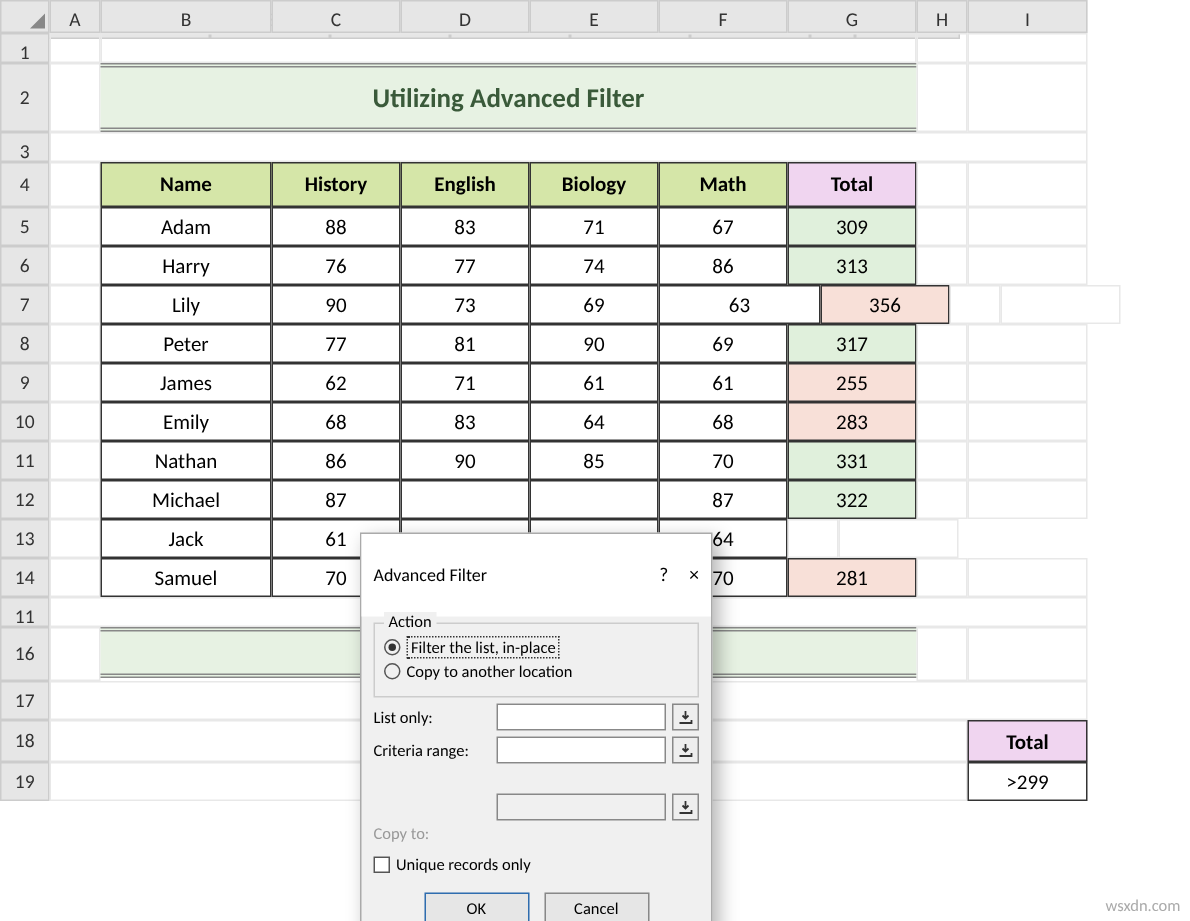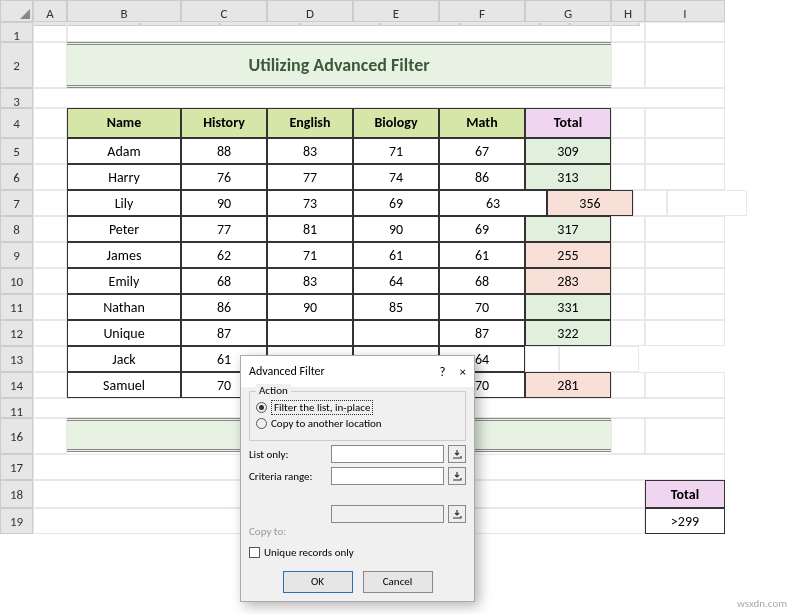--- a/index.html
+++ b/index.html
@@ -105,24 +105,25 @@
       position: absolute;
       left: 240px;
       top: 355px;
       width: 235px;
       background: #f0f0f0;
       border: 1px solid #aaa;
       box-shadow: 4px 4px 12px rgba(0,0,0,0.3);
       font-size: 11px;
     }
     .dlg-title {
-      padding: 8px 8px;
+      padding: 20px 8px;
       font-size: 12px;
       display: flex;
       justify-content: space-between;
+      align-items: center;
       background: #fff;
     }
     .dlg-title .rbox { display: flex; gap: 14px; }
     .dlg-close, .dlg-help { cursor: pointer; font-size: 13px; }
     .fieldset {
       margin: 4px 8px;
       border: 1px solid #ccc;
       padding: 6px 6px 8px 6px;
       position: relative;
     }
@@ -304,21 +305,21 @@
         <div class="td" style="width:86px">90</div>
         <div class="td" style="width:86px">85</div>
         <div class="td" style="width:86px">70</div>
         <div class="td total-green" style="width:86px">331</div>
         <div class="cell" style="width:34px"></div>
         <div class="cell" style="width:80px"></div>
       </div>
       <div style="display: flex; height: 26px;">
         <div class="row-header" style="width:33px">12</div>
         <div class="cell" style="width:34px"></div>
-        <div class="td" style="width:114px">Unique</div>
+        <div class="td" style="width:114px">Michael</div>
         <div class="td" style="width:86px">87</div>
         <div class="td" style="width:86px"></div>
         <div class="td" style="width:86px"></div>
         <div class="td" style="width:86px">87</div>
         <div class="td total-green" style="width:86px">322</div>
         <div class="cell" style="width:34px"></div>
         <div class="cell" style="width:80px"></div>
       </div>
       <div style="display: flex; height: 26px;">
         <div class="row-header" style="width:33px">13</div>

